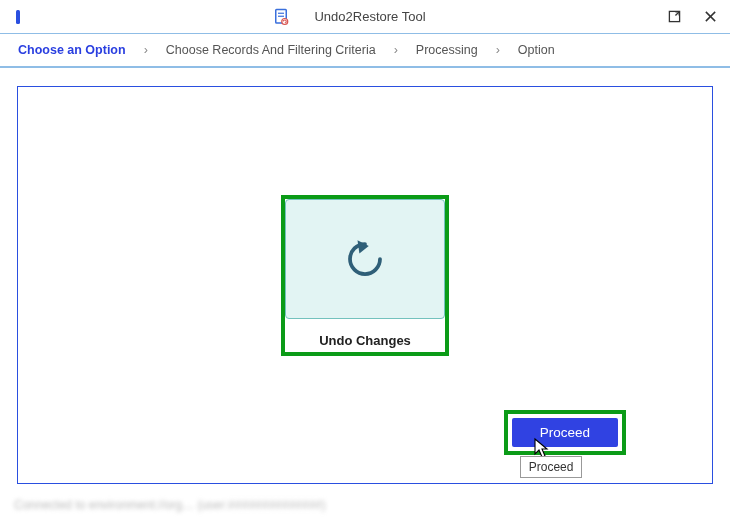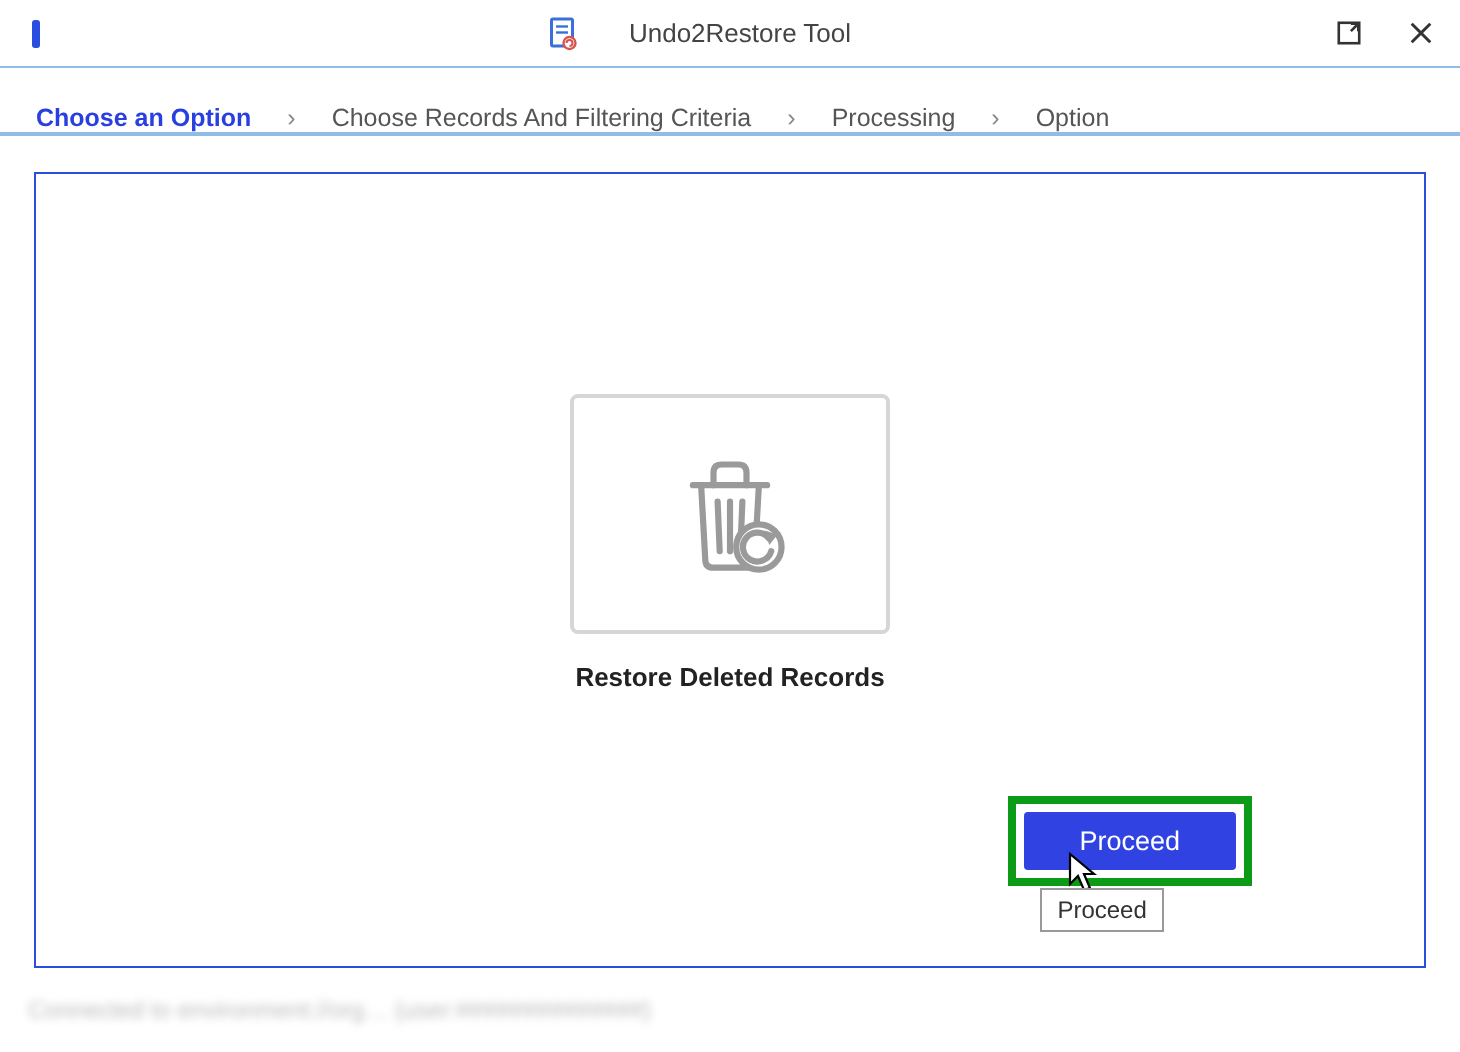--- a/index.html
+++ b/index.html
@@ -43,21 +43,21 @@
     height: 20px;
     display: flex;
     align-items: center;
     justify-content: center;
     color: #333;
     cursor: pointer;
   }
   .breadcrumbs {
     height: 34px;
     display: flex;
-    align-items: flex-end;
+    align-items: center;
     gap: 18px;
     padding: 0 18px;
     border-bottom: 2px solid #8fbde6;
     color: #555;
     font-size: 12.5px;
   }
   .crumb { white-space: nowrap; }
   .crumb.active { color: #2a3fe0; font-weight: 600; }
   .chev { color: #888; }
   .content {
@@ -99,21 +99,21 @@
     border: 1.5px solid #73c2bd;
   }
   .option.highlighted {
     outline: 4px solid #0b9b17;
     outline-offset: -2px;
     padding: 2px 2px 6px 2px;
   }
   .proceed-wrap {
     position: absolute;
     right: 86px;
-    bottom: 40px;
+    bottom: 28px;
   }
   .proceed-box {
     border: 4px solid #0b9b17;
     padding: 4px;
     display: inline-block;
   }
   .proceed-btn {
     background: #3042e2;
     color: #fff;
     border: none;
@@ -187,41 +187,30 @@
   <span class="crumb">Choose Records And Filtering Criteria</span>
   <span class="chev">›</span>
   <span class="crumb">Processing</span>
   <span class="chev">›</span>
   <span class="crumb">Option</span>
 </div>
 
 <div class="content">
   <div class="options-row">
 
-    <div class="option">
+
+    <div class="option highlighted">
       <div class="card">
-        <svg width="66" height="66" viewBox="0 0 64 64">
-          <g fill="none" stroke="#9a9a9a" stroke-width="3" stroke-linejoin="round" stroke-linecap="round">
-            <path d="M14 18 H50"></path>
-            <path d="M24 18 V12 Q24 8 28 8 H36 Q40 8 40 12 V18"></path>
-            <path d="M18 18 L20 54 Q20 58 24 58 H40 Q44 58 44 54 L46 18"></path>
-            <line x1="26" y1="26" x2="27" y2="50"></line>
-            <line x1="32" y1="26" x2="32" y2="50"></line>
-            <line x1="38" y1="26" x2="37" y2="50"></line>
-          </g>
-          <g>
-            <circle cx="46" cy="48" r="11" fill="#fff" stroke="#9a9a9a" stroke-width="3"></circle>
-            <path d="M51 44 A7 7 0 1 0 52 50" fill="none" stroke="#9a9a9a" stroke-width="3" stroke-linecap="round"></path>
-            <polygon points="49,40 55,42 51,47" fill="#9a9a9a"></polygon>
-          </g>
+        <svg width="60" height="60" viewBox="0 0 64 64">
+          <path d="M48 32 A16 16 0 1 1 32 16" fill="none" stroke="#2f5f78" stroke-width="4" stroke-linecap="round"></path>
+          <polygon points="24,12 36,18 26,26" fill="#2f5f78"></polygon>
         </svg>
       </div>
-      <div class="label">Restore Deleted Records</div>
-    </div>
-
+      <div class="label">Undo Changes</div>
+    </div>
 
   </div>
 
   <div class="proceed-wrap">
     <div class="proceed-box">
       <button class="proceed-btn">Proceed</button>
     </div>
     <svg class="cursor" width="18" height="22" viewBox="0 0 18 22">
       <path d="M2 2 L2 17 L6 13 L9 20 L12 19 L9 12 L14 12 Z" fill="#fff" stroke="#000" stroke-width="1.1"></path>
     </svg>

